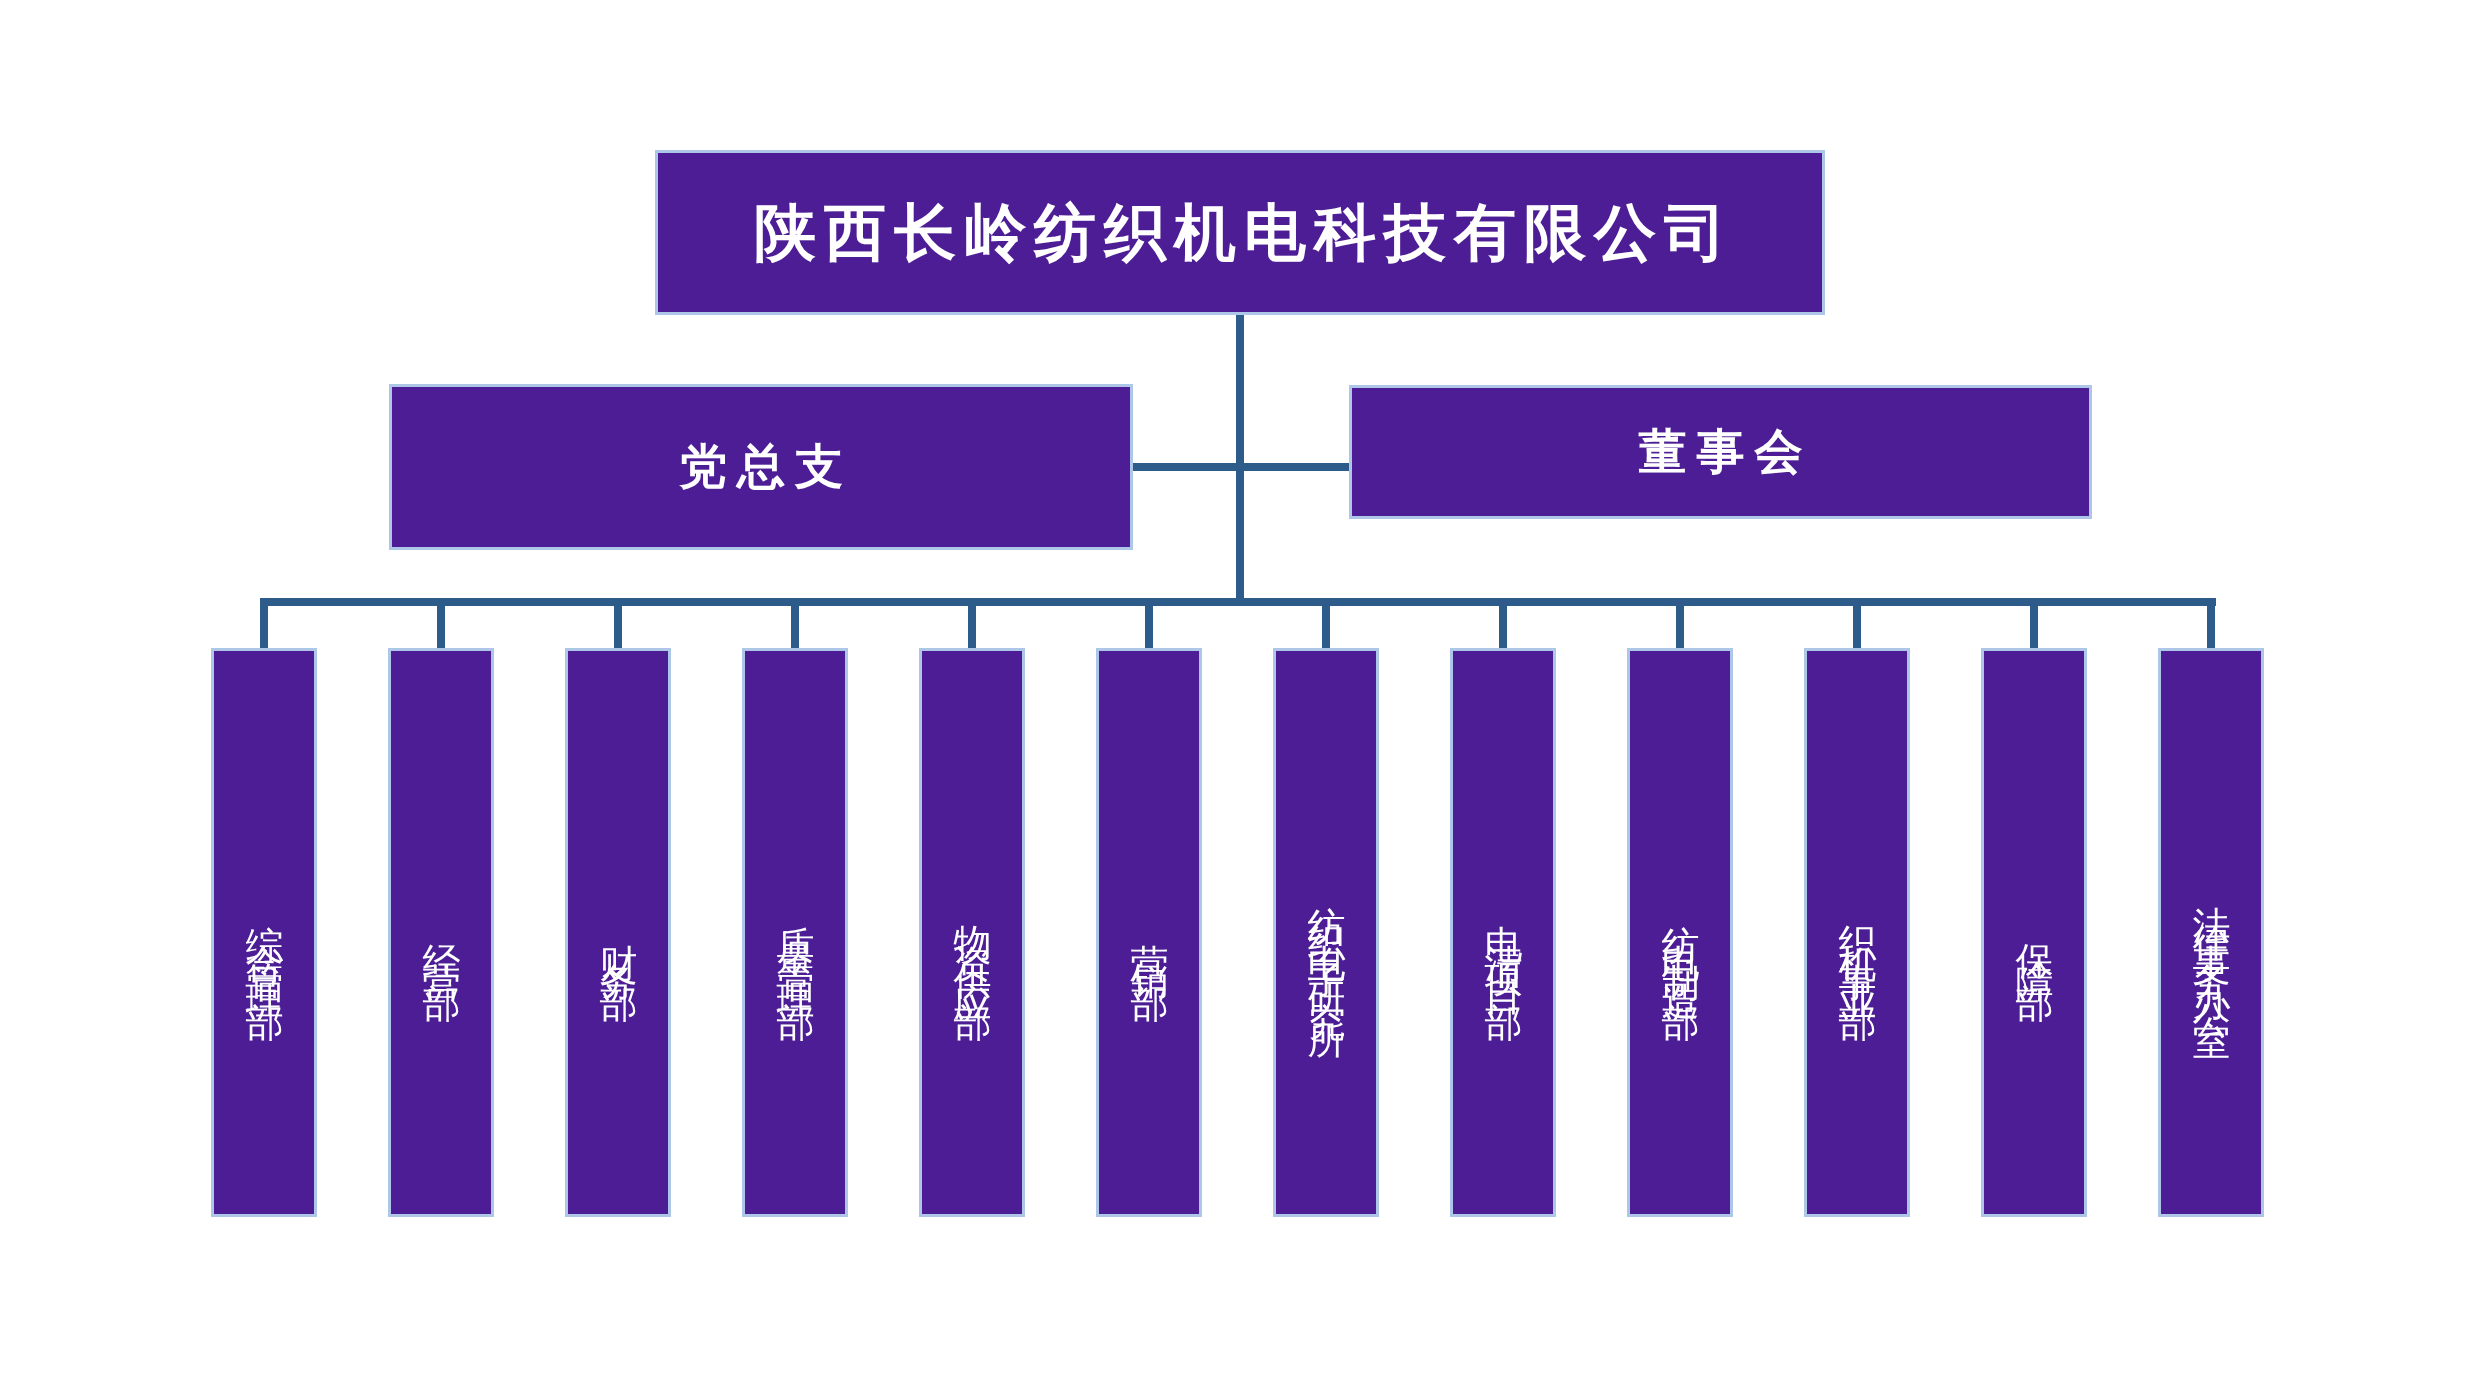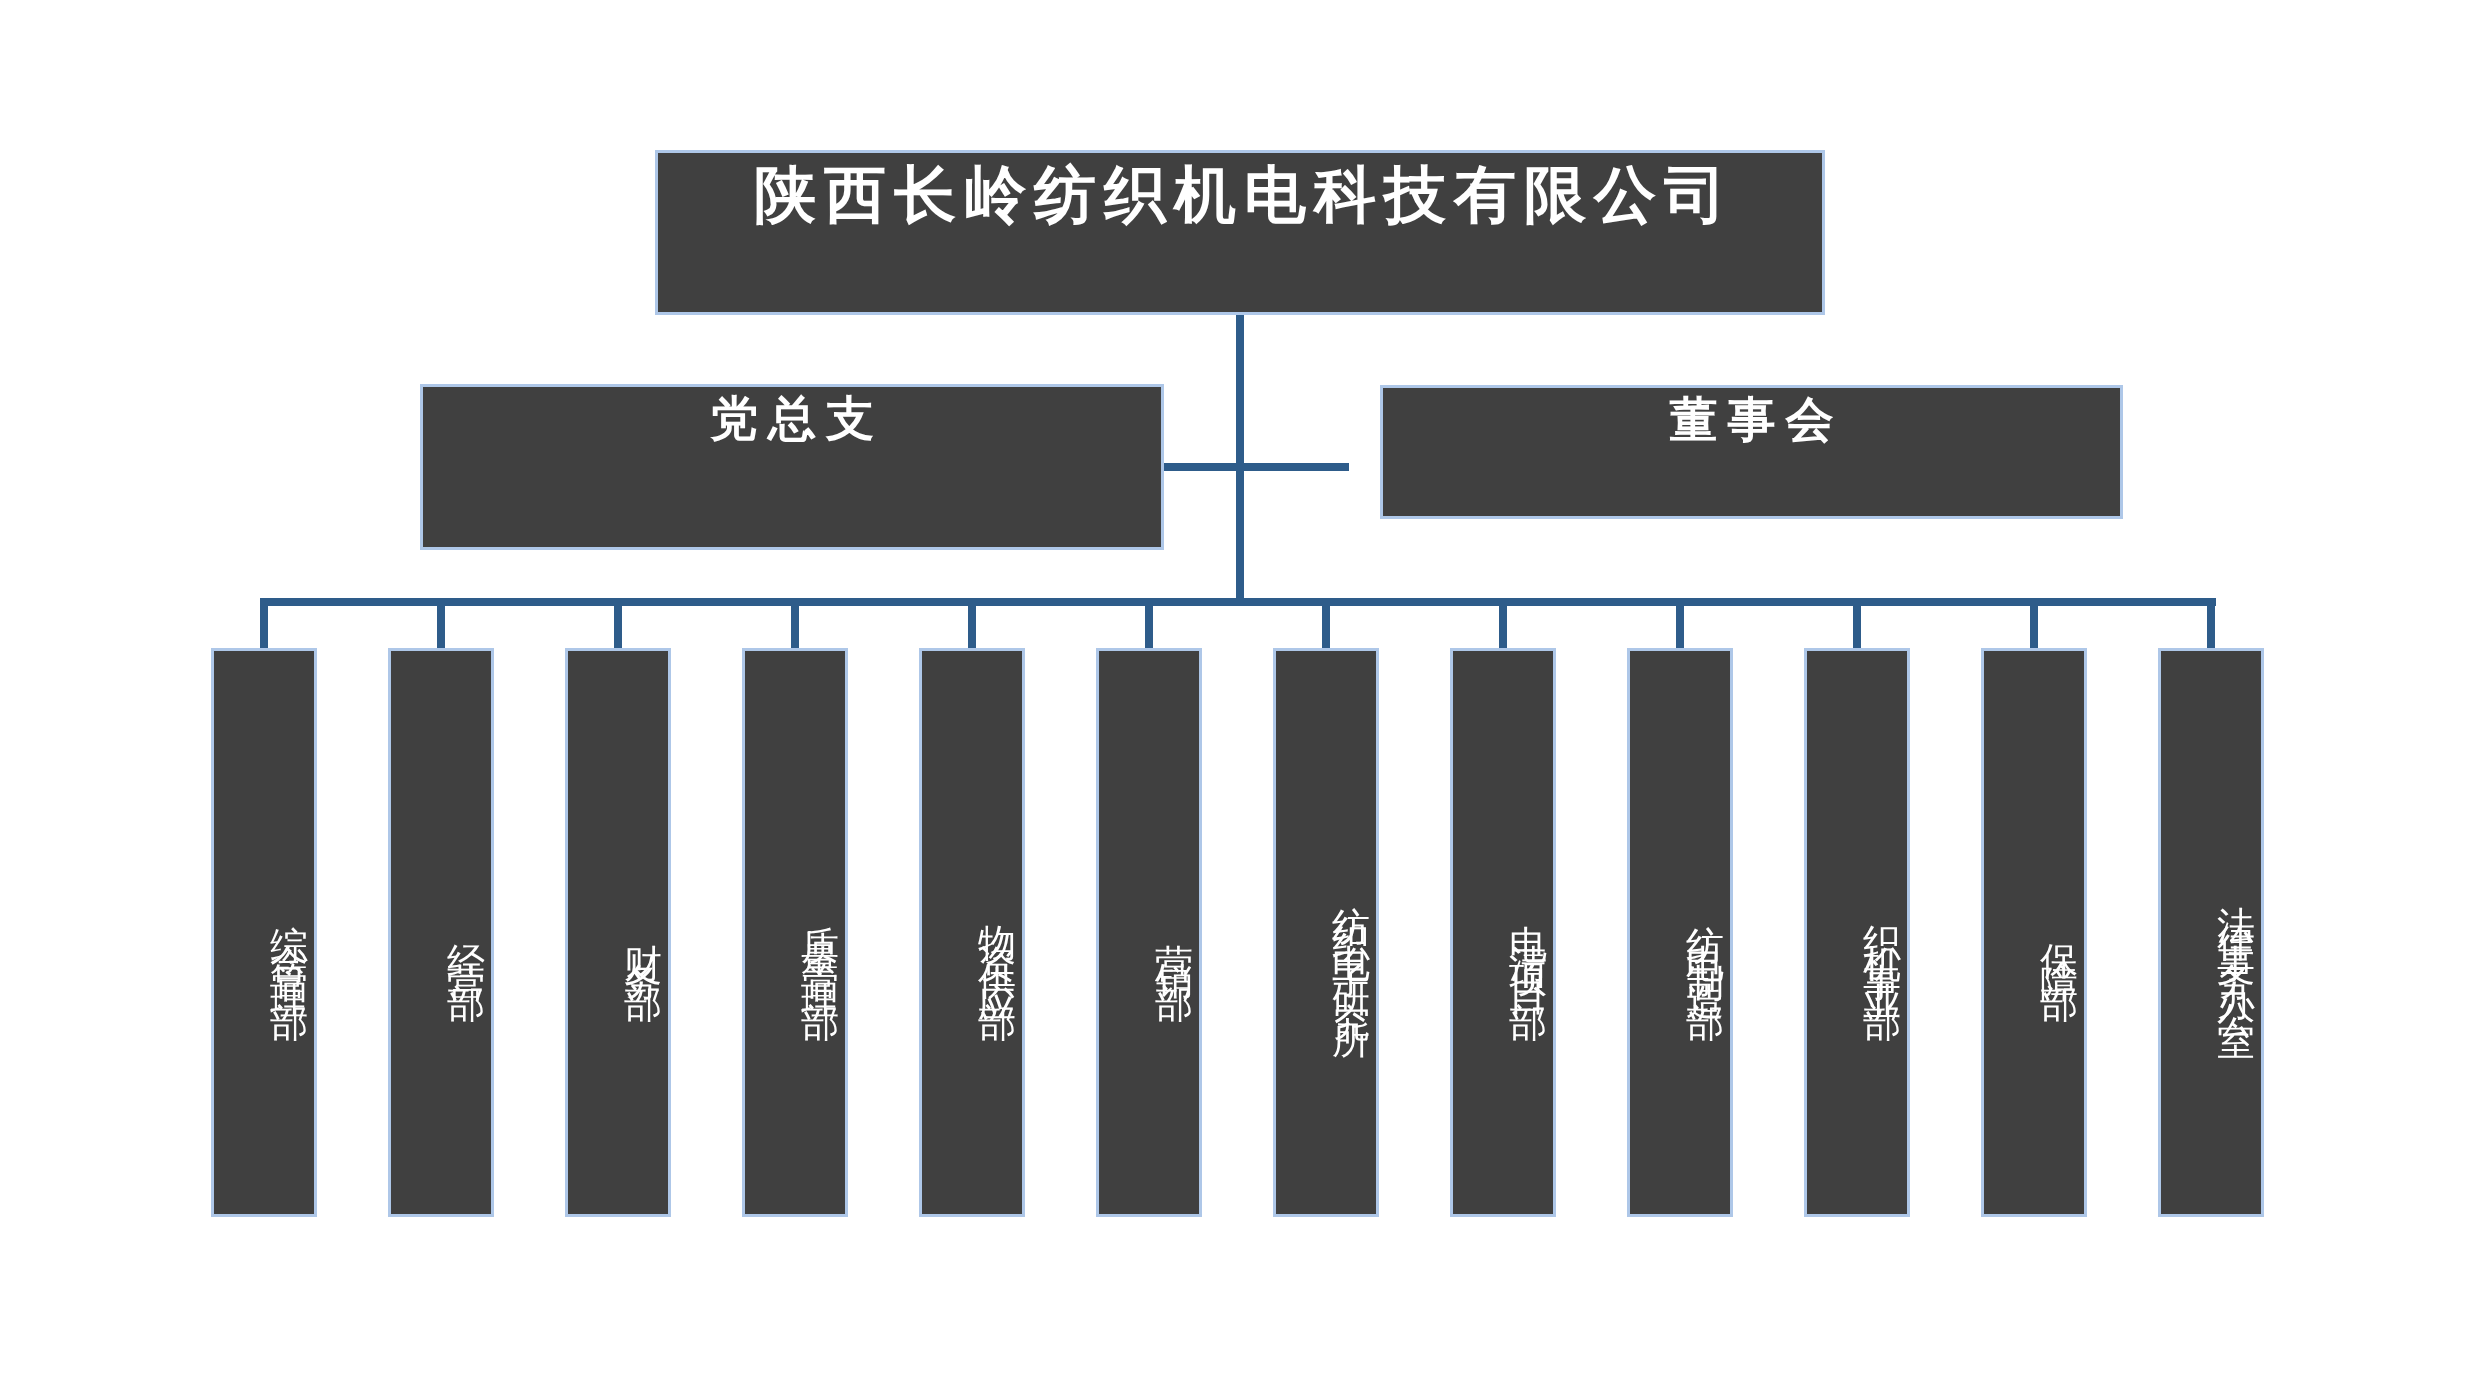--- a/index.html
+++ b/index.html
@@ -10,41 +10,40 @@
   .canvas {
     position: relative;
     width: 2480px;
     height: 1392px;
     background: #ffffff;
     overflow: hidden;
     font-family: "Liberation Sans", sans-serif;
   }
   .box {
     position: absolute;
-    background: #404040;
+    background: #4c1d95;
     border: 3px solid #AEC7E8;
     box-sizing: border-box;
     color: #ffffff;
     display: flex;
-    align-items: flex-start;
+    align-items: center;
     justify-content: center;
   }
   .root-box {
     left: 655px; top: 150px; width: 1170px; height: 165px;
     font-size: 62px;
     font-weight: bold;
     letter-spacing: 8px;
     padding-left: 8px;
   }
   .l2-box {
     font-size: 48px;
     font-weight: bold;
     letter-spacing: 10px;
     padding-left: 10px;
-    margin-left: 31px;
   }
   .party-box { left: 389px; top: 384px; width: 744px; height: 166px; }
   .board-box { left: 1349px; top: 385px; width: 743px; height: 134px; }
   .dept-box {
     top: 648px; width: 106px; height: 569px;
     font-family: "Liberation Serif", "DejaVu Serif", serif;
     font-size: 38px;
     font-weight: normal;
     writing-mode: vertical-rl;
     text-orientation: upright;

